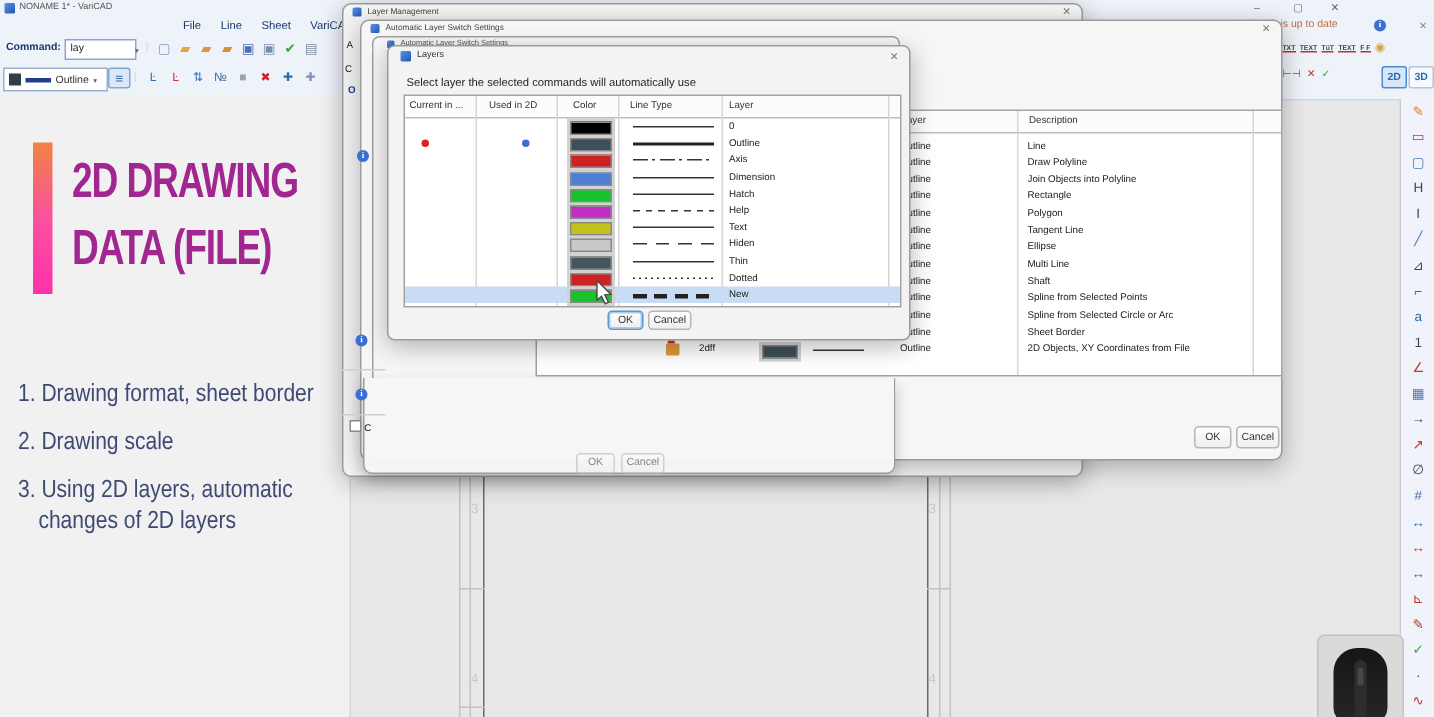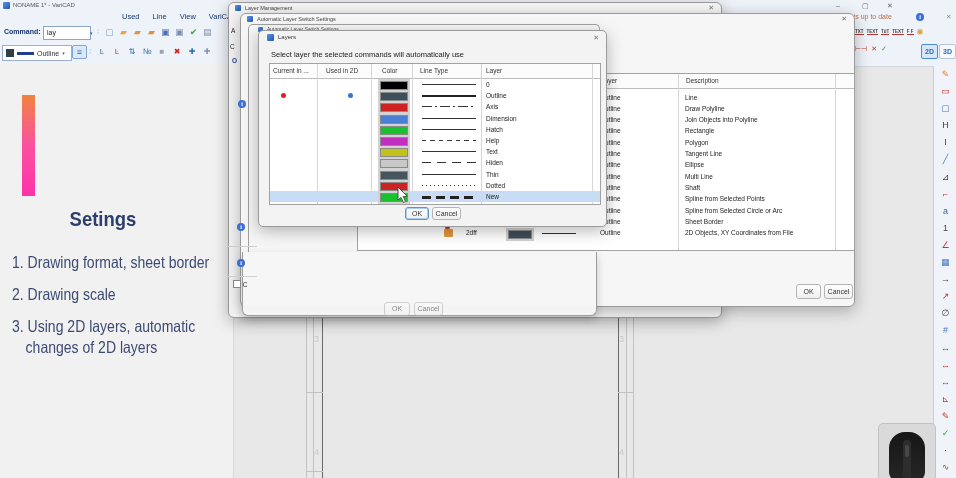--- a/index.html
+++ b/index.html
@@ -96,23 +96,23 @@
 
 <div class="abs titlebar">
   <span class="abs vicon" style="left:3px;top:2px"></span>
   <span class="abs apptitle" style="left:13px;top:2px">NONAME 1* - VariCAD</span>
   <span class="abs winctl" style="left:836px;top:1px">–</span>
   <span class="abs winctl" style="left:862px;top:1px">▢</span>
   <span class="abs winctl" style="left:887px;top:1px">✕</span>
 </div>
 
 <div class="abs menubar">
-    <span class="menuitem">Used</span>
+    <span class="menuitem">File</span>
     <span class="menuitem">Line</span>
-    <span class="menuitem">View</span>
+    <span class="menuitem">Sheet</span>
     <span class="menuitem">VariCAD</span>
     <span class="menuitem">Par</span>
   </div>
 
 <div class="abs" style="left:760px;top:12px;width:196px;height:10px">
   <span class="abs updatebar" style="left:65px;top:1px">VariCAD is up to date</span>
   <span class="abs infoicon" style="left:156px;top:1px">i</span>
   <span class="abs" style="left:186px;top:1px;font-size:6.5px;color:#888">✕</span>
 </div>
 
@@ -208,22 +208,23 @@
 <span class="abs zone" style="left:314px;top:334px">3</span>
 <span class="abs zone" style="left:314px;top:447px">4</span>
 <span class="abs zone" style="left:619px;top:334px">3</span>
 <span class="abs zone" style="left:619px;top:447px">4</span>
 <div class="abs htick" style="left:306px;top:392px;width:17px"></div>
 <div class="abs htick" style="left:618px;top:392px;width:16px"></div>
 <div class="abs htick" style="left:306px;top:471px;width:17px"></div>
 
 <div class="abs slide">
   <div class="abs gradbar"></div>
-  <div class="abs" style="left:0;top:143px;width:205px;text-align:center">
-    <span class="slidesub" style="display:inline-block">Setings</span>
+  <div class="abs" style="left:48px;top:33px">
+    <div class="slidetitle">2D DRAWING</div>
+    <div class="slidetitle">DATA  (FILE)</div>
   </div>
   <div class="abs slidelist" style="left:12px;top:188px" id="slideList">
       <div class="li">1. Drawing format, sheet border</div>
       <div class="li">2. Drawing scale</div>
       <div class="li">3. Using 2D layers, automatic changes of 2D layers</div>
     </div>
 </div>
 
 <div class="win" style="left:228px;top:2px;width:492px;height:314px;background:#f4f4f4">
   <span class="abs vicon" style="left:6px;top:2px;width:6px;height:6px"></span>

